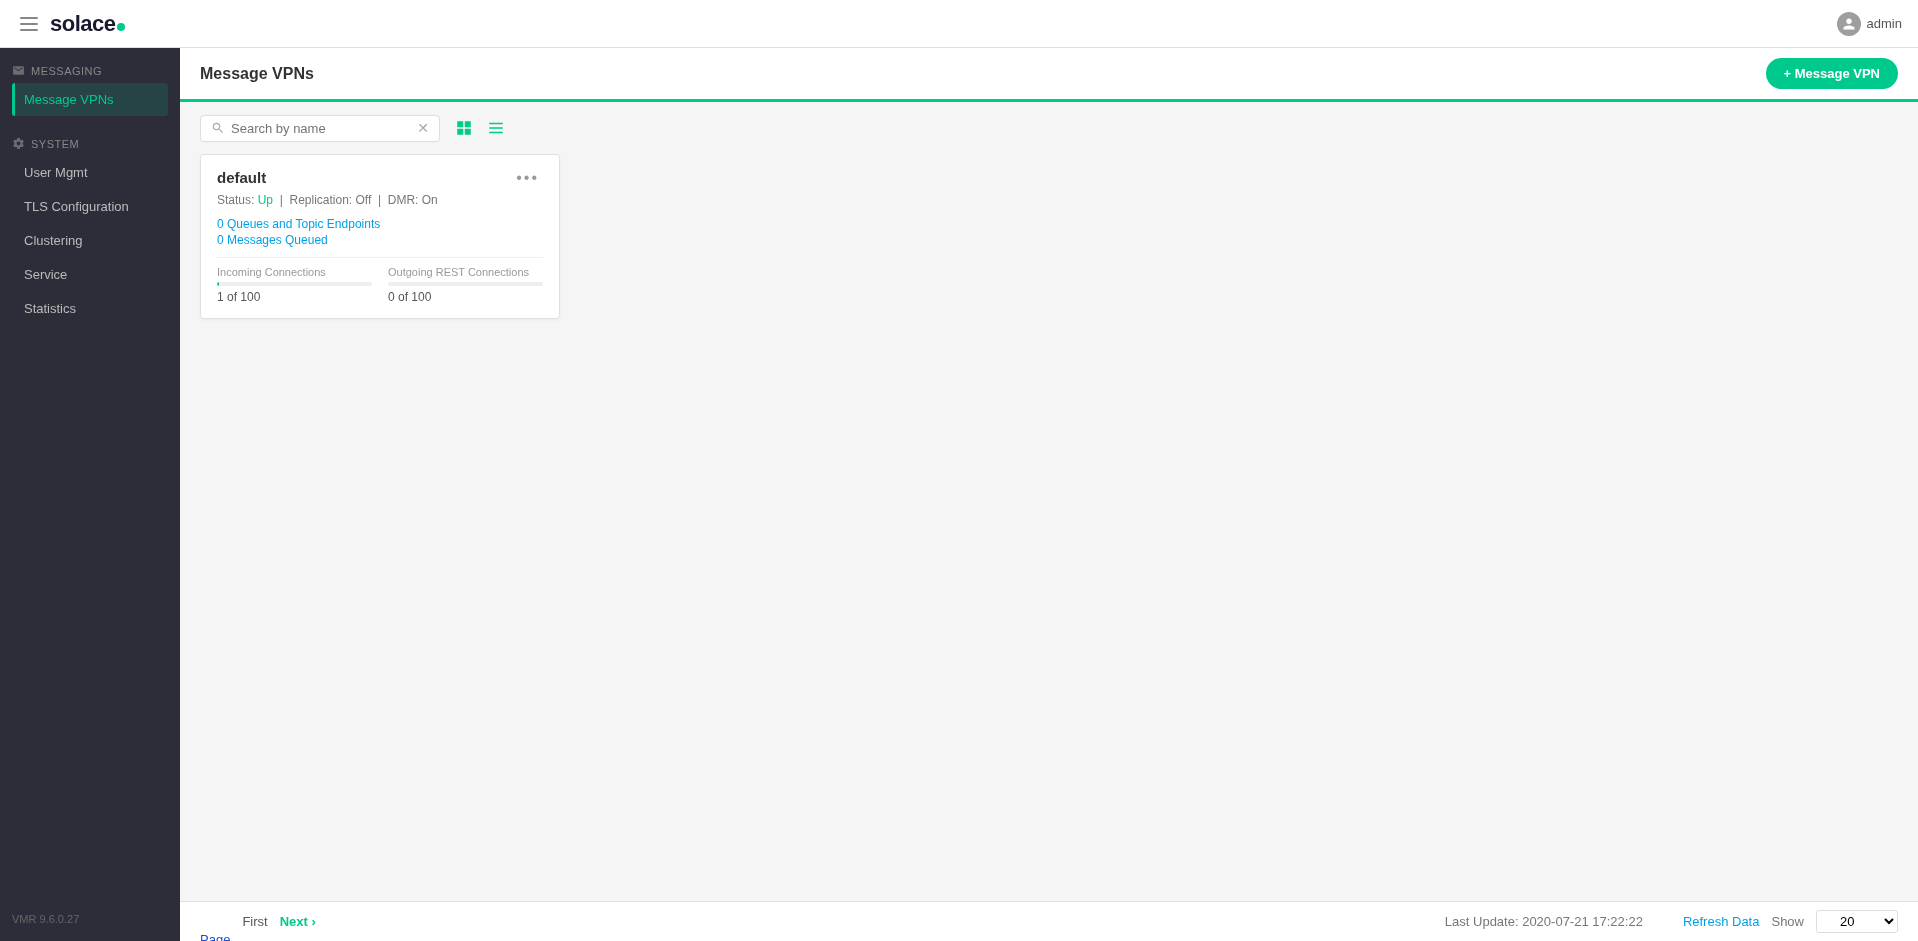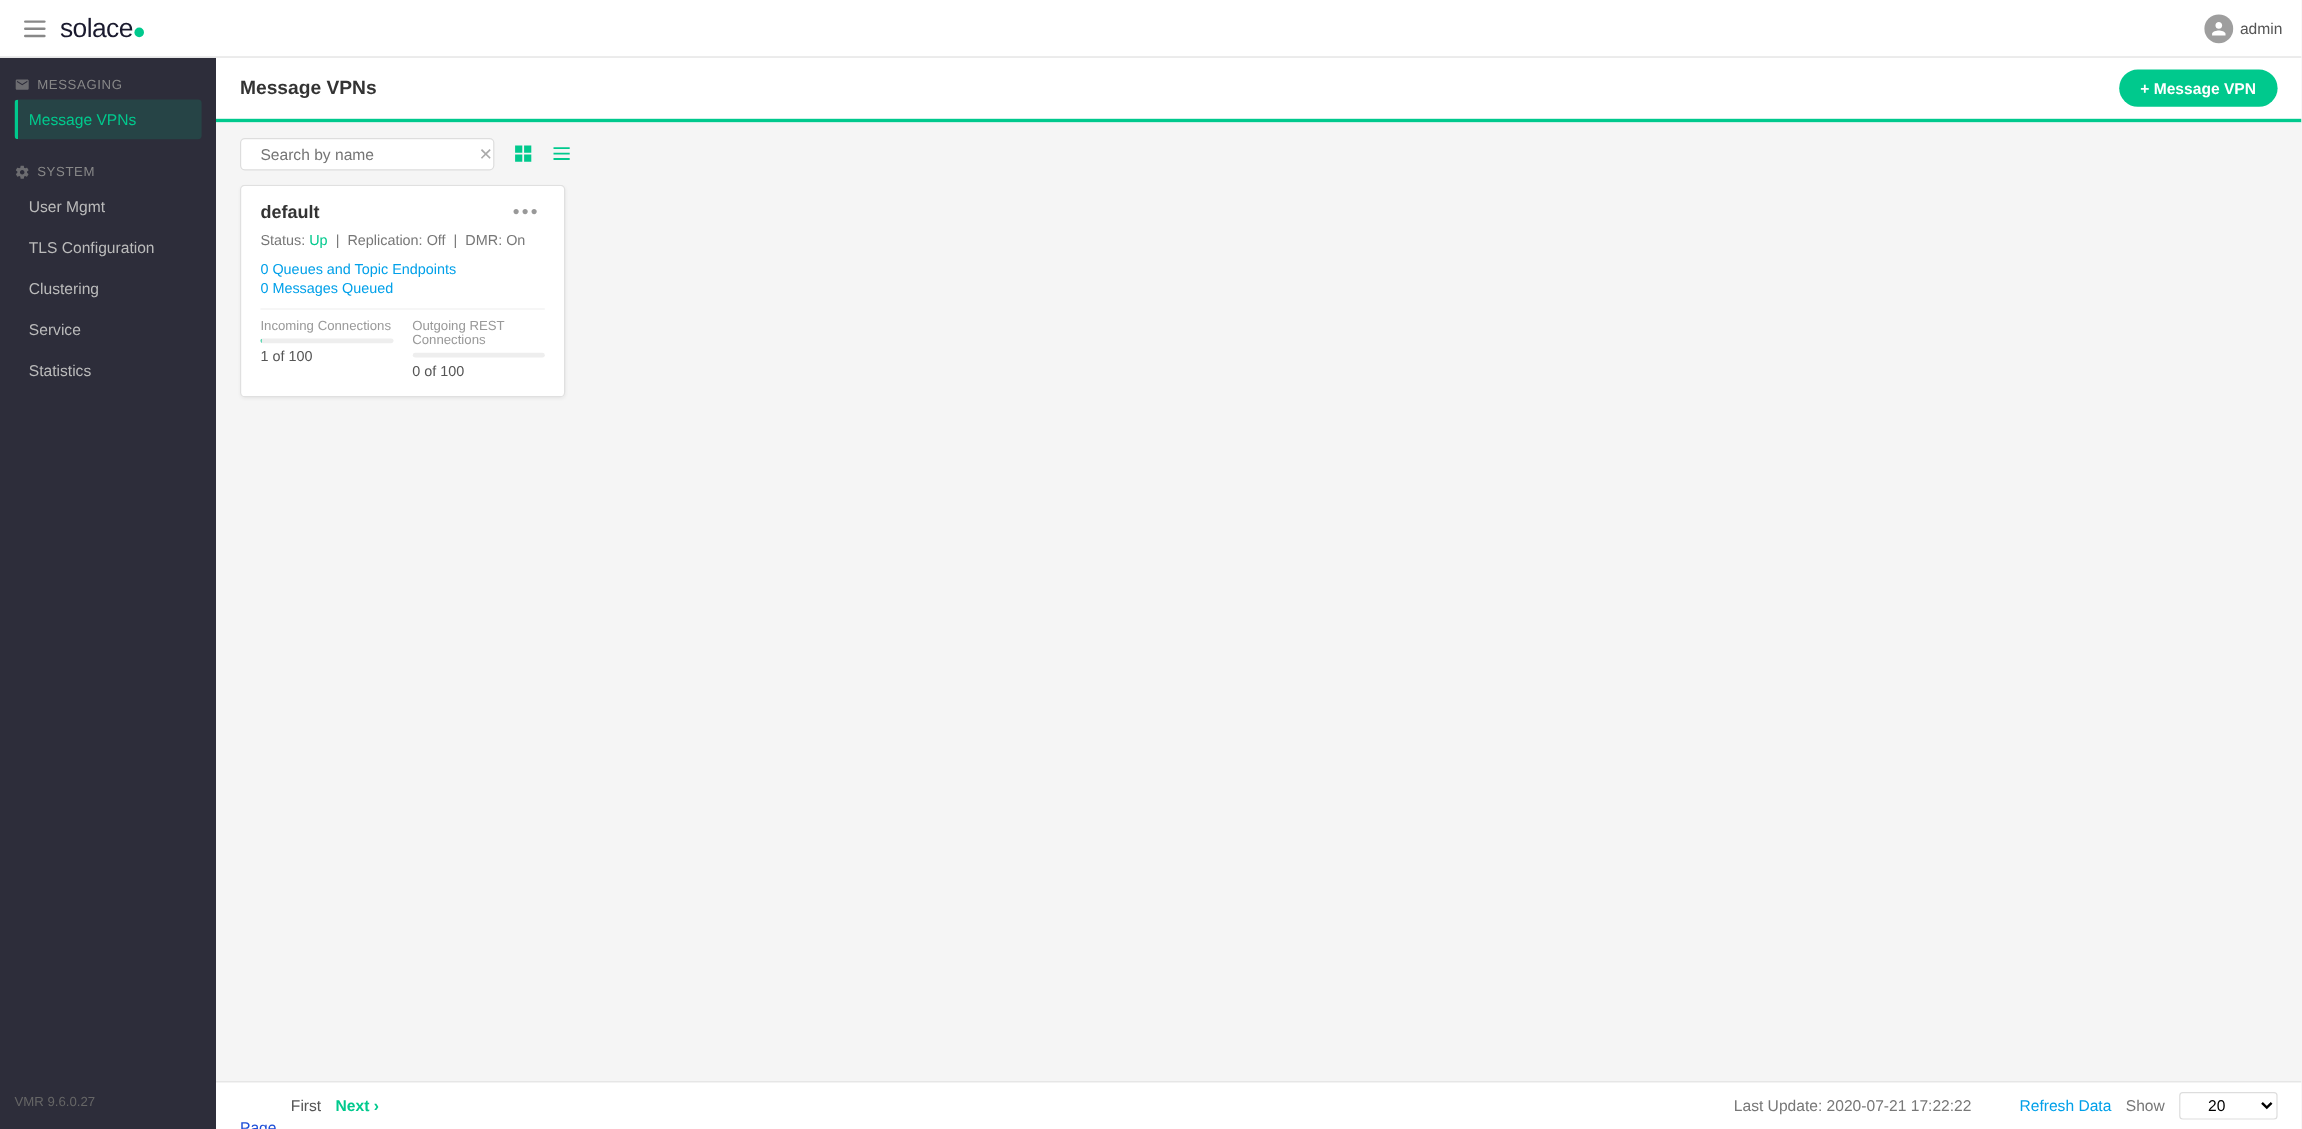--- a/index.html
+++ b/index.html
@@ -17,21 +17,21 @@
       flex-shrink: 0;
       z-index: 10;
     }
     .header-logo {
       display: flex;
       align-items: center;
       gap: 8px;
     }
     .logo-text {
       font-size: 22px;
-      font-weight: normal;
+      font-weight: bold;
       color: #1a1a2e;
       letter-spacing: -0.5px;
     }
     .logo-dot {
       width: 8px;
       height: 8px;
       background: #00c98d;
       border-radius: 50%;
       display: inline-block;
       margin-left: 1px;
@@ -166,21 +166,21 @@
       align-items: center;
       gap: 10px;
     }
     .search-box {
       display: flex;
       align-items: center;
       background: #fff;
       border: 1px solid #ddd;
       border-radius: 4px;
       padding: 5px 10px;
-      width: 212px;
+      width: 240px;
       gap: 6px;
     }
     .search-box input {
       border: none;
       outline: none;
       font-size: 13px;
       color: #555;
       background: transparent;
       flex: 1;
     }
@@ -230,21 +230,21 @@
       flex-wrap: wrap;
       align-content: flex-start;
       gap: 12px;
     }
 
     
     .vpn-card {
       background: #fff;
       border: 1px solid #e0e0e0;
       border-radius: 4px;
-      width: 271px;
+      width: 360px;
       padding: 14px 16px;
       position: relative;
       box-shadow: 0 1px 3px rgba(0,0,0,0.05);
     }
     .vpn-card-header {
       display: flex;
       justify-content: space-between;
       align-items: flex-start;
       margin-bottom: 6px;
     }

